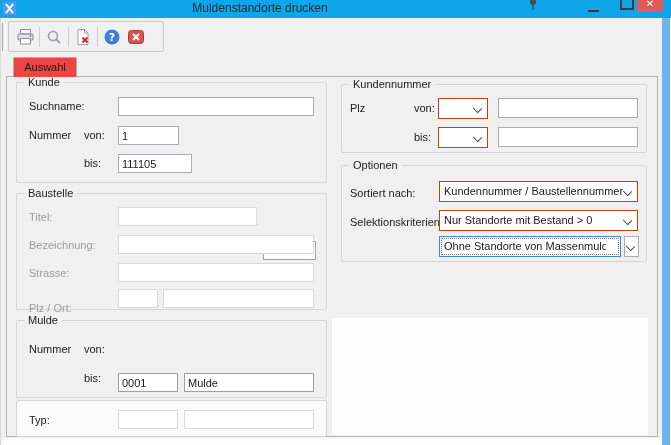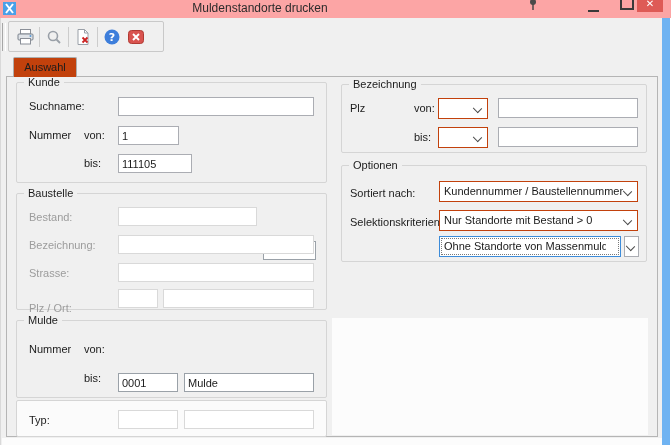--- a/index.html
+++ b/index.html
@@ -1,38 +1,38 @@
 <!DOCTYPE html>
 <html><head>
 <meta charset="utf-8">
 <style>
   html,body{margin:0;padding:0;}
   .screen{position:relative;width:671px;height:445px;background:#FFFFFF;overflow:hidden;
           font-family:"Liberation Sans",sans-serif;-webkit-font-smoothing:antialiased;}
   
-  .titlebar{position:absolute;left:0;top:0;width:671px;height:18px;background:#fca5a5;overflow:hidden;}
+  .titlebar{position:absolute;left:0;top:0;width:671px;height:18px;background:#0ea5e9;overflow:hidden;}
   .tb-title{position:absolute;left:180px;top:1px;width:160px;text-align:center;font-size:12px;color:#2B2B2B;white-space:nowrap;}
   .appicon{position:absolute;left:3px;top:1px;width:13px;height:13px;}
   .pin{position:absolute;left:528px;top:-3px;}
   .wmin{position:absolute;left:588px;top:10px;width:11px;height:2px;background:#3A3A3A;}
   .wmax{position:absolute;left:620px;top:-4px;width:10px;height:10px;border:2px solid #3A3A3A;background:transparent;}
   .wclose{position:absolute;left:637px;top:-4px;width:26px;height:16px;background:#DE5B56;color:#FFFFFF;
           font-size:10px;line-height:16px;text-align:center;}
   
   .body{position:absolute;left:0;top:18px;width:662px;height:427px;background:#F0F0F0;border-left:1px solid #D9D9D9;box-sizing:border-box;}
   .edge-blue{position:absolute;left:662px;top:18px;width:8px;height:427px;background:#6FB3F2;}
   .edge-white{position:absolute;left:670px;top:18px;width:1px;height:427px;background:#FFFFFF;}
   
   .gripper{position:absolute;left:2px;top:23px;width:2px;height:28px;border-left:1px solid #A6A6A6;border-right:1px solid #FFFFFF;}
   .toolbar{position:absolute;left:8px;top:21px;width:156px;height:31px;border:1px solid #C9C9C9;border-radius:2px;
            display:flex;align-items:center;padding-left:4px;box-sizing:border-box;}
   .tbtn{width:24px;height:24px;display:flex;align-items:center;justify-content:center;border-radius:2px;}
   .tsep{width:1px;height:20px;background:#CCCCCC;margin:0 2px;}
   
-  .tab{position:absolute;left:13px;top:57px;width:64px;height:20px;background:#c2410c;border:1px solid #ADADAD;border-bottom:none;
+  .tab{position:absolute;left:13px;top:57px;width:64px;height:20px;background:#ef4444;border:1px solid #ADADAD;border-bottom:none;
        border-radius:2px 2px 0 0;z-index:3;text-align:center;font-size:11px;color:#1C1C1C;line-height:19px;box-sizing:border-box;}
   .tab .mn::first-letter{text-decoration:underline;}
   .page{position:absolute;left:6px;top:76px;width:652px;height:361px;background:#F0F0F0;border:1px solid #B5B5B5;box-sizing:border-box;z-index:1;}
   .whitepanel{position:absolute;left:332px;top:318px;width:316px;height:117px;background:#FCFCFC;z-index:1;}
   .bottomstrip{position:absolute;left:2px;top:438px;width:660px;height:7px;background:#FCFCFC;}
   
   .gbox{position:absolute;border:1px solid #D5D5D5;border-radius:2px;box-sizing:border-box;z-index:2;}
   .gtitle{position:absolute;top:-7px;left:7px;background:#F0F0F0;padding:0 4px;font-size:11px;color:#1C1C1C;line-height:12px;white-space:nowrap;}
   .lbl{position:absolute;font-size:11px;color:#1C1C1C;white-space:nowrap;}
   .lbl.dis{color:#9C9C9C;}
@@ -127,21 +127,21 @@
     <input class="tin" style="left: 101px; top: 14px; width: 196px;" value="">
     <span class="lbl" style="left:12px;top:46px;">Nummer</span>
     <span class="lbl" style="left:67px;top:46px;">von:</span>
     <input class="tin" style="left: 101px; top: 43px; width: 61px;" value="1">
     <span class="lbl" style="left:67px;top:74px;">bis:</span>
     <input class="tin" style="left: 101px; top: 71px; width: 74px;" value="111105">
   </div>
 
   <div class="gbox" style="left:16px;top:193px;width:311px;height:117px;">
     <span class="gtitle">Baustelle</span>
-    <span class="lbl dis" style="left:12px;top:17px;">Bestand:</span>
+    <span class="lbl dis" style="left:12px;top:17px;">Titel:</span>
     <input class="tin soft" style="left: 101px; top: 13px; width: 139px;" value="">
     <input class="tin mid" style="left: 246px; top: 13px; width: 53px;" value="">
     <span class="lbl dis" style="left:12px;top:45px;">Bezeichnung:</span>
     <input class="tin soft" style="left: 101px; top: 41px; width: 196px;" value="">
     <span class="lbl dis" style="left:12px;top:73px;">Strasse:</span>
     <input class="tin soft" style="left: 101px; top: 69px; width: 196px;" value="">
     <span class="lbl dis" style="left:12px;top:108px;text-align:right;">Plz / Ort:</span>
     <input class="tin soft" style="left: 101px; top: 95px; width: 40px;" value="">
     <input class="tin soft" style="left: 146px; top: 95px; width: 151px;" value="">
   </div>
@@ -157,21 +157,21 @@
     <input class="tin mid" style="left: 167px; top: 47px; width: 114px;" value="Test">
   </div>
 
   <div class="gbox" style="left:16px;top:400px;width:311px;height:37px;background:#FBFBFB;">
     <span class="lbl" style="left:12px;top:13px;">Typ:</span>
     <input class="tin soft" style="left: 101px; top: 9px; width: 60px;" value="">
     <input class="tin soft" style="left: 167px; top: 9px; width: 130px;" value="">
   </div>
 
   <div class="gbox" style="left:341px;top:84px;width:306px;height:69px;">
-    <span class="gtitle">Bezeichnung</span>
+    <span class="gtitle">Kundennummer</span>
     <span class="lbl" style="left:8px;top:17px;">Plz</span>
     <span class="lbl" style="left:72px;top:17px;">von:</span>
     <div class="cbo" style="left:96px;top:13px;width:50px;">
       <span class="txt"></span>
       <span class="chev"></span>
     </div>
     <input class="tin" style="left: 156px; top: 13px; width: 140px; height: 20px;" value="">
     <span class="lbl" style="left:72px;top:46px;">bis:</span>
     <div class="cbo" style="left:96px;top:42px;width:50px;">
       <span class="txt"></span>

